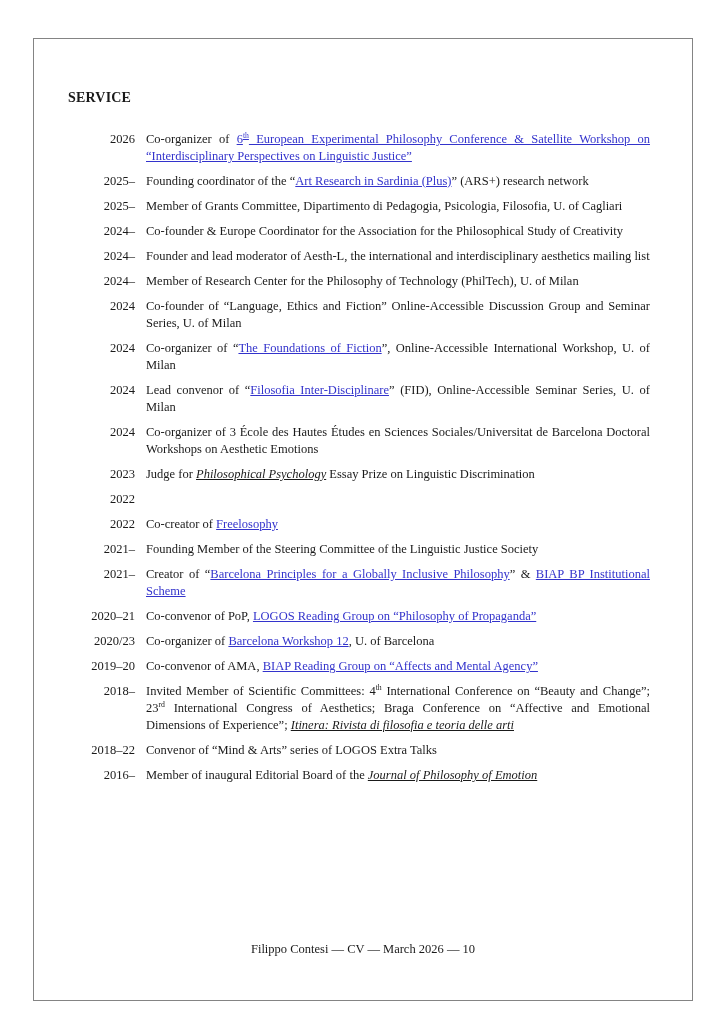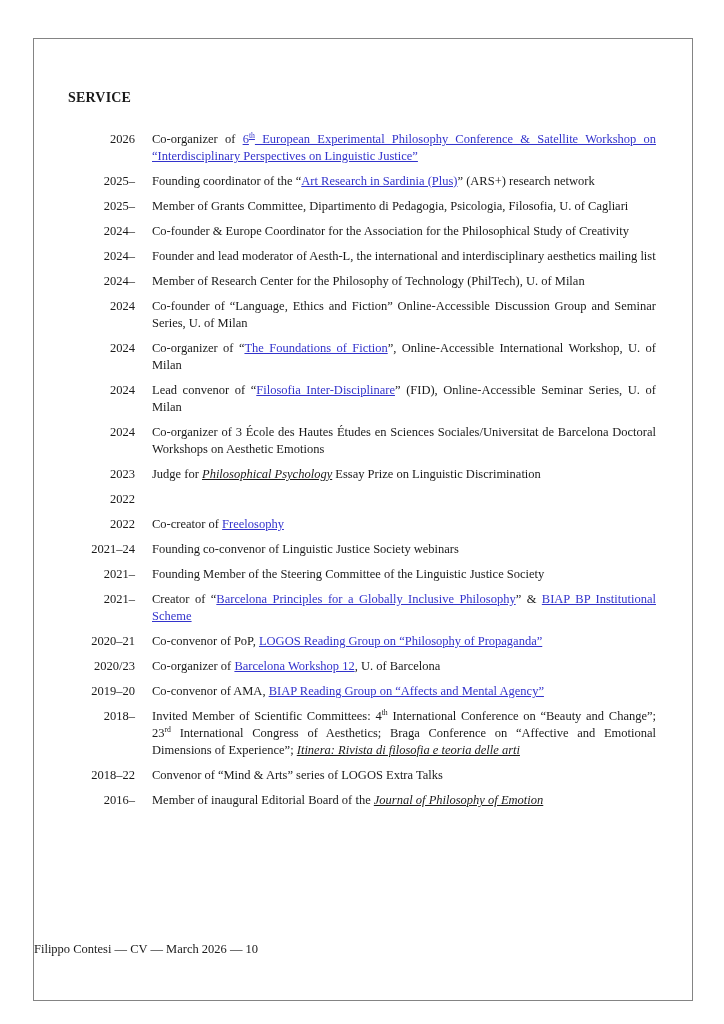--- a/index.html
+++ b/index.html
@@ -32,21 +32,20 @@
     color: var(--text-color);
     margin: 0 0 26px 0;
     letter-spacing: 0.2px;
   }
   .entry {
     display: flex;
     margin: 0 0 8px 0;
     font-size: 12.5px;
     line-height: 17px;
     color: var(--text-color);
-    gap: 6px;
   }
   .entry .year {
     flex: none;
     width: 67px;
     text-align: right;
   }
   .entry .etext {
     flex: none;
     width: 504px;
     margin-left: 11px;
@@ -61,20 +60,21 @@
     font-size: 0.62em;
     line-height: 0;
     vertical-align: super;
   }
   i { font-style: italic; text-decoration: underline; }
   .footer {
     position: absolute;
     left: 0;
     right: 0;
     bottom: 42px;
+    text-align: center;
     font-size: 12.5px;
     line-height: 17px;
     color: var(--text-color);
   }
 </style>
 </head>
 <body>
 
 <div class="sheet">
   <div class="content">
@@ -125,24 +125,20 @@
           <div class="etext"><span>Judge for </span><i>Philosophical Psychology</i><span> Essay Prize on Linguistic Discrimination</span></div>
         </div>
         <div class="entry">
           <div class="year">2022</div>
         </div>
         <div class="entry">
           <div class="year">2022</div>
           <div class="etext"><span>Co-creator of </span><a class="lnk" href="#">Freelosophy</a></div>
         </div>
         <div class="entry">
-          <div class="year">2021–24</div>
-          <div class="etext"><span>Founding co-convenor of Linguistic Justice Society webinars</span></div>
-        </div>
-        <div class="entry">
           <div class="year">2021–</div>
           <div class="etext"><span>Founding Member of the Steering Committee of the Linguistic Justice Society</span></div>
         </div>
         <div class="entry">
           <div class="year">2021–</div>
           <div class="etext"><span>Creator of “</span><a class="lnk" href="#">Barcelona Principles for a Globally Inclusive Philosophy</a><span>” &amp; </span><a class="lnk" href="#">BIAP BP Institutional Scheme</a></div>
         </div>
         <div class="entry">
           <div class="year">2020–21</div>
           <div class="etext"><span>Co-convenor of PoP, </span><a class="lnk" href="#">LOGOS Reading Group on “Philosophy of Propaganda”</a></div>

